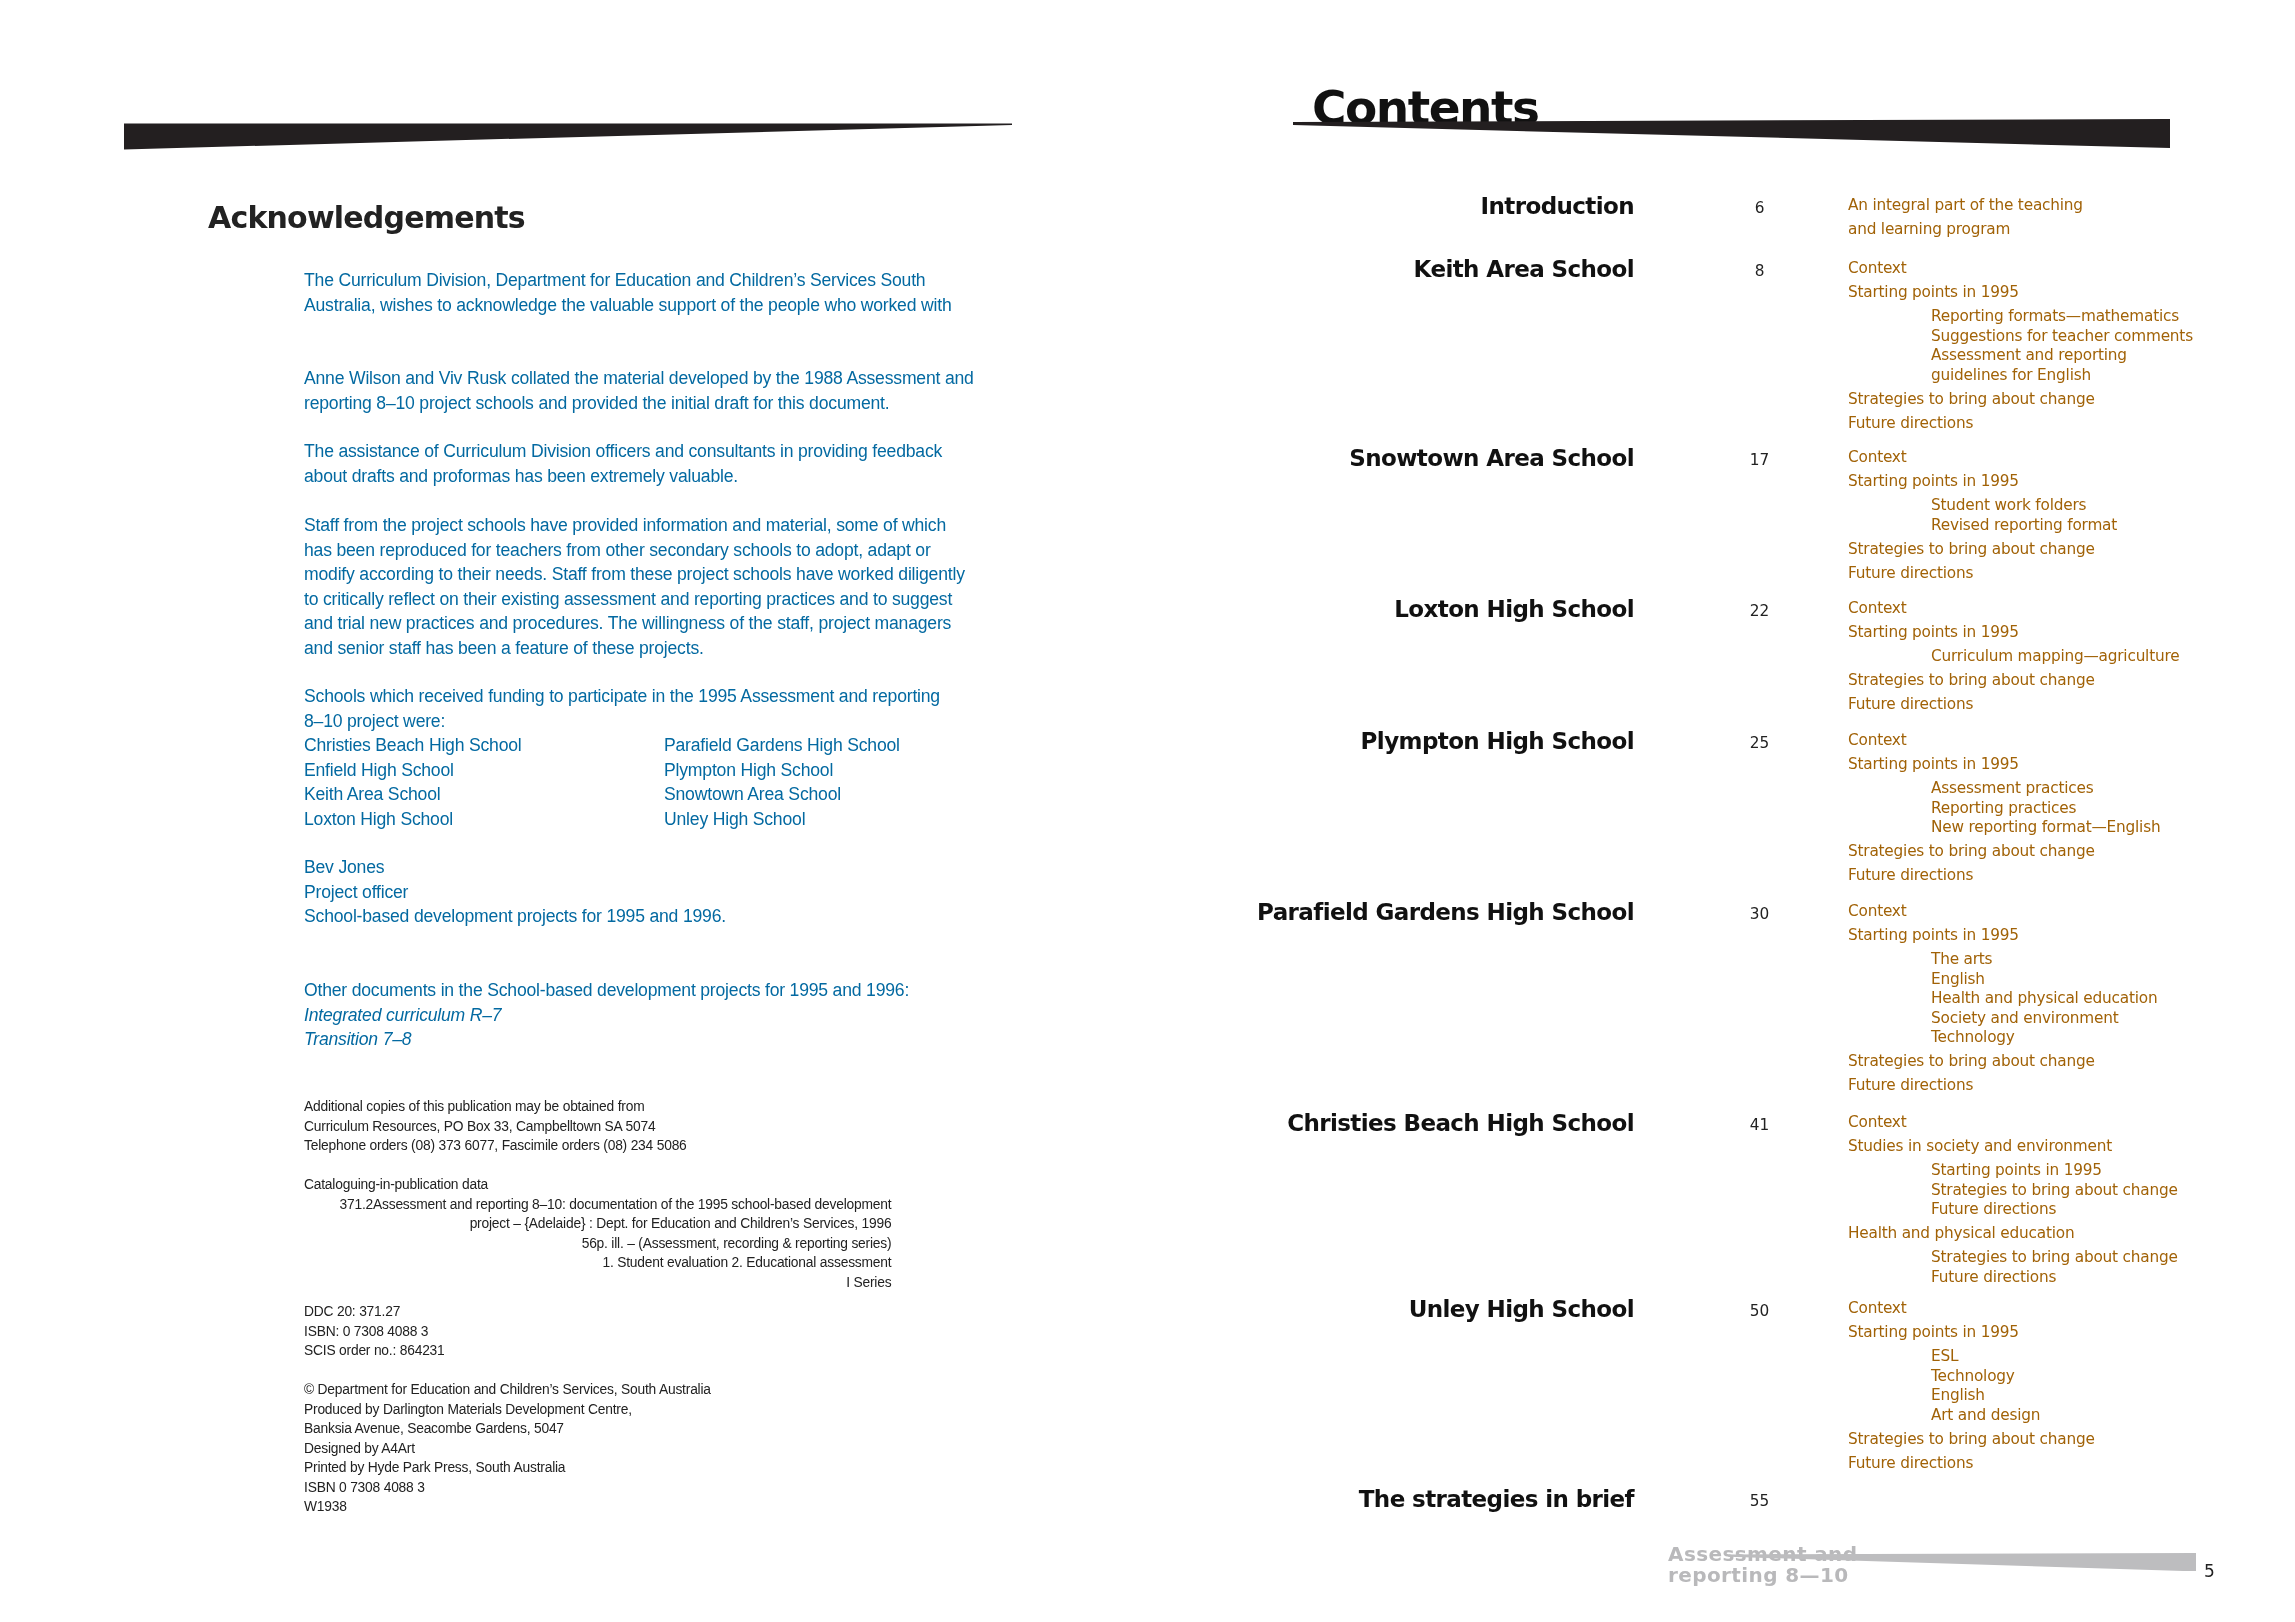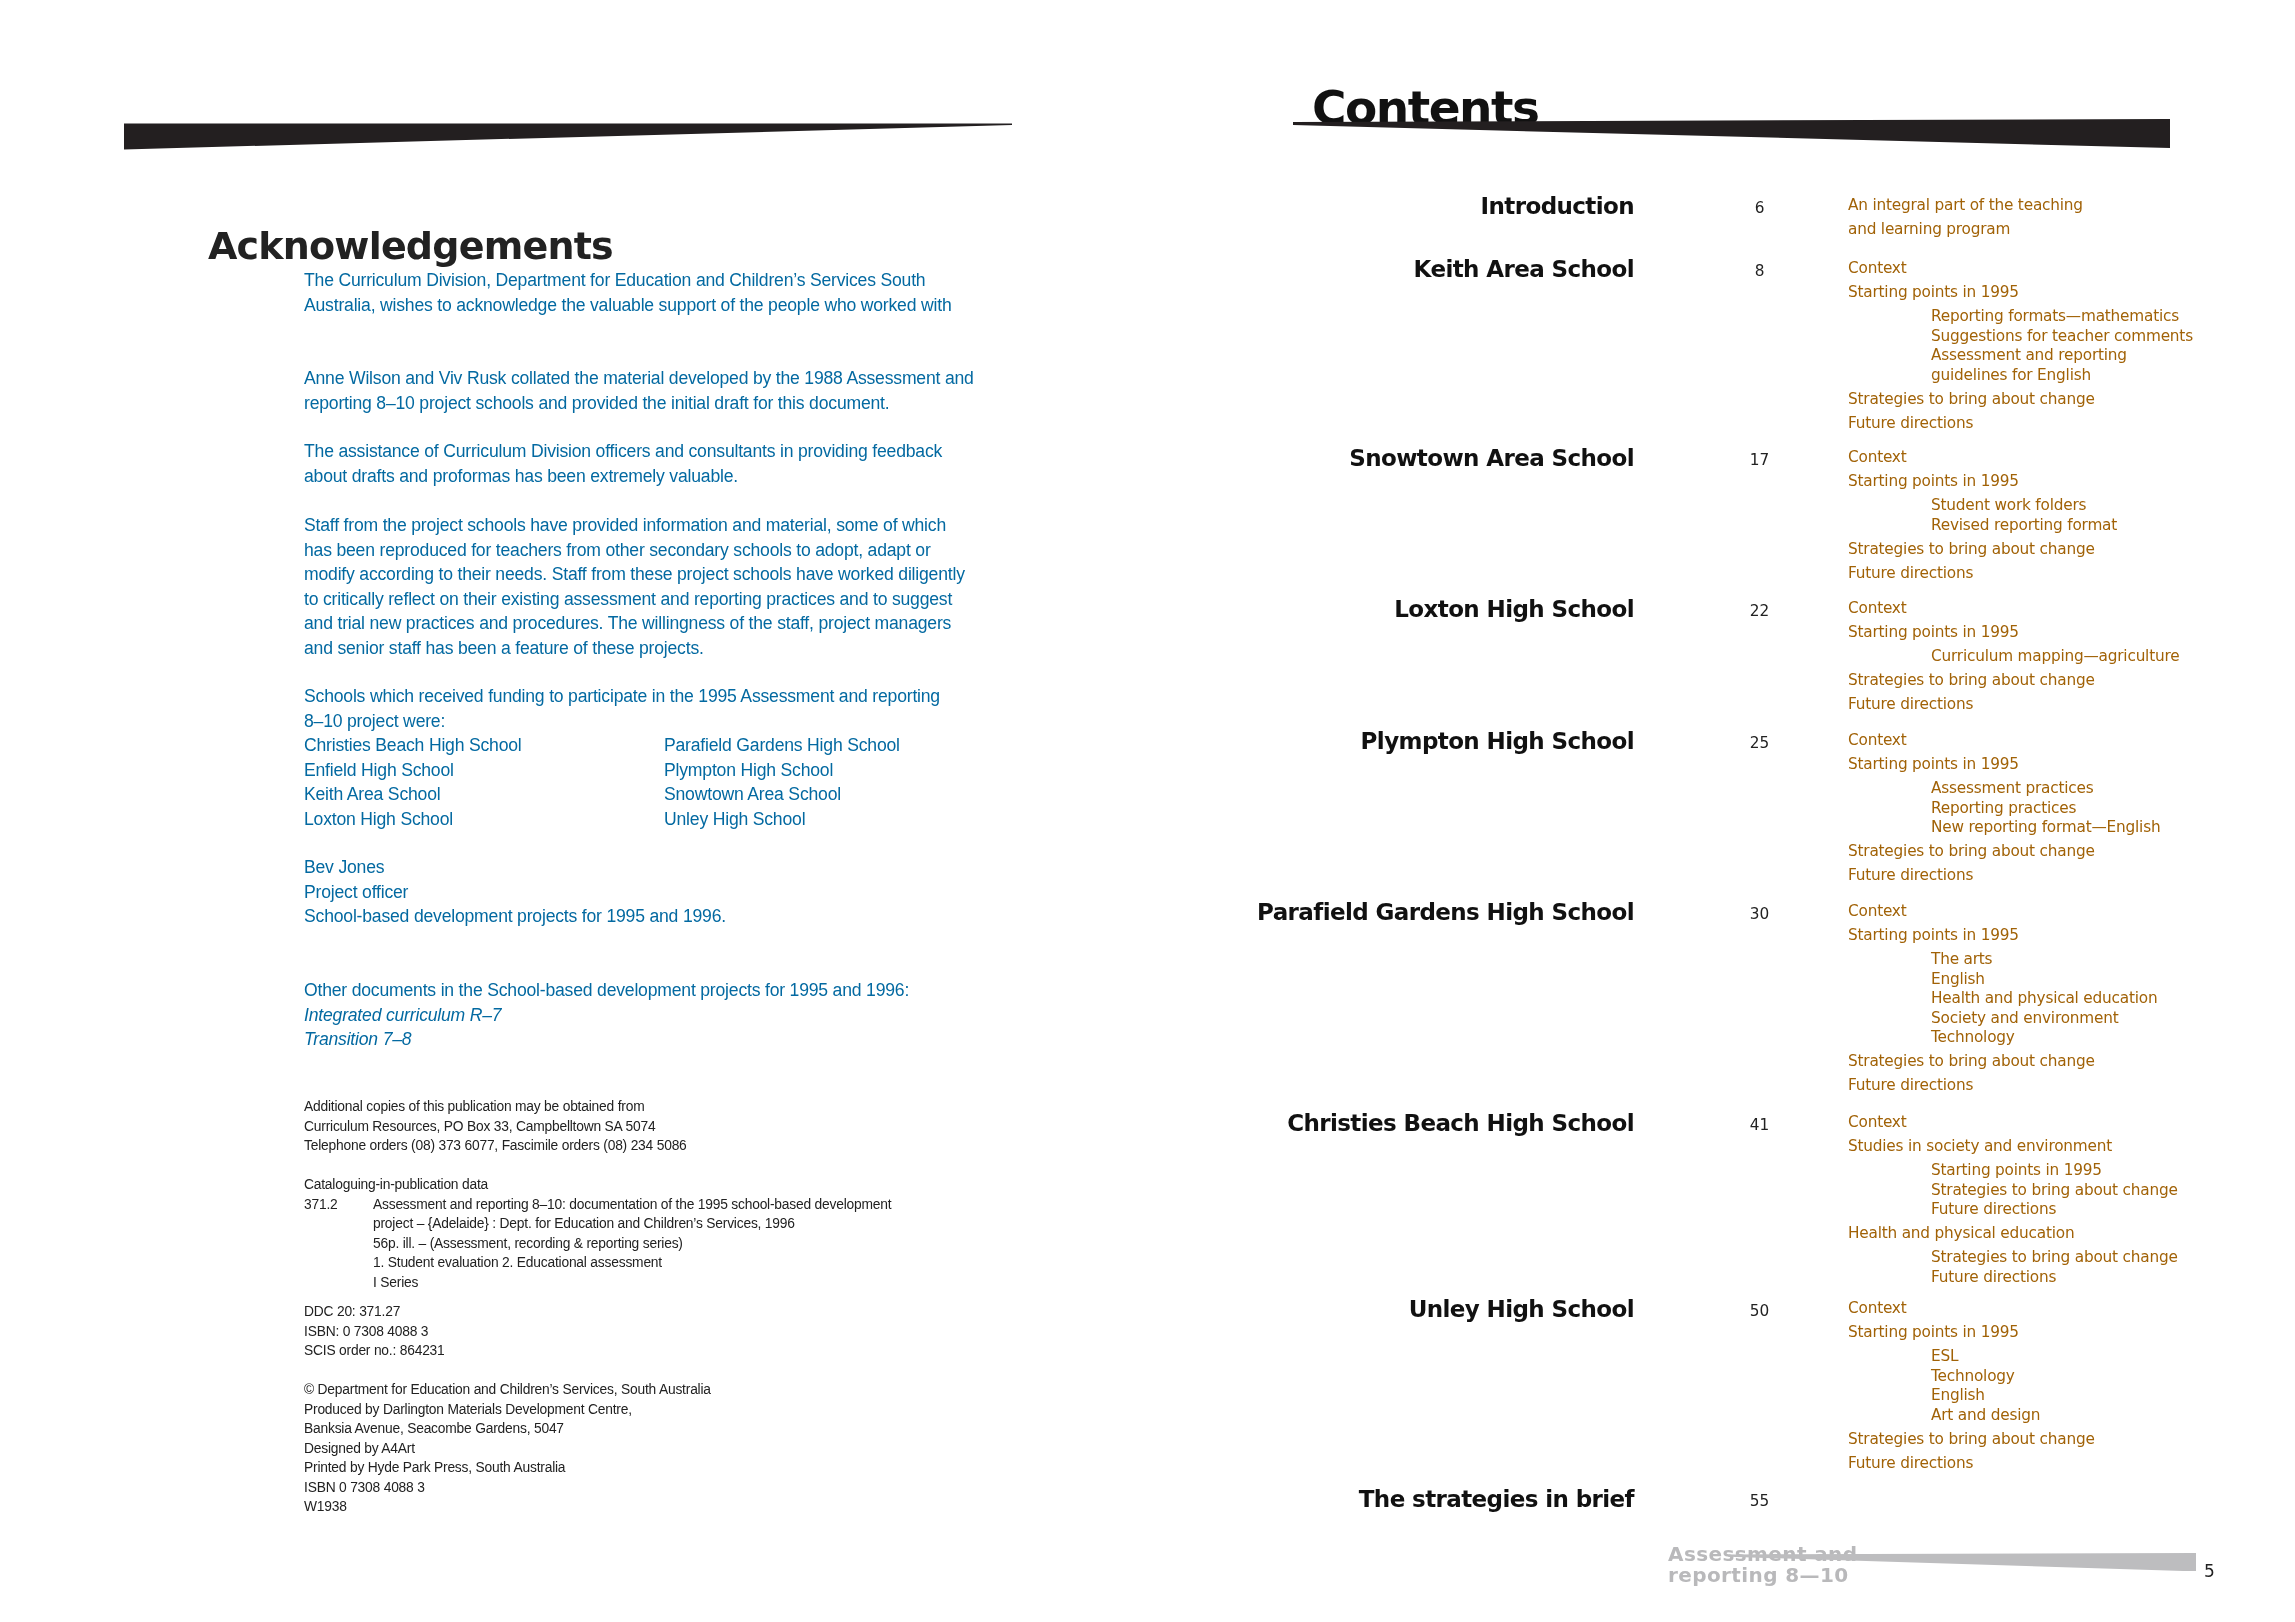--- a/index.html
+++ b/index.html
@@ -1,26 +1,26 @@
 <!DOCTYPE html>
 <html style="font-size:12.2px"><head>
 <meta charset="utf-8">
 <style>
   html, body { margin:0; padding:0; background:#fff; }
   body { width:2295px; height:1622px; position:relative; overflow:hidden; color:#1a1a1a; }
   .abs { position:absolute; }
   .serif-body { font-family: "Liberation Sans", sans-serif; font-size:17.6px; line-height:24.5px; letter-spacing:-0.2px; color:#0369a1; }
   .bar-left { left:124px; top:122px; width:888px; height:27.5px; }
   .bar-right { left:1293px; top:119px; width:877px; height:29px; }
-  .ack-title { left:208px; top:224px; font-family:"DejaVu Sans", sans-serif; font-weight:bold; font-size:38px; letter-spacing:-0.8px; color:#222; }
+  .ack-title { left:208px; top:200px; font-family:"DejaVu Sans", sans-serif; font-weight:bold; font-size:30px; letter-spacing:-0.8px; color:#222; }
   .para { left:304px; width:712px; }
   .para p { margin:0; }
   .schools { display:grid; grid-template-columns:360px 360px; }
   .small { font-family:"Liberation Sans", sans-serif; font-size:13.8px; line-height:19.5px; color:#222; letter-spacing:-0.2px; }
-  .cip-row { display:flex; }
+  .cip-row { display:flex;text-align:right; }
   .cip-num { width:69px; flex:none; }
   .contents-title { left:1312px; top:77px; font-family:"DejaVu Sans", sans-serif; font-weight:bold; font-size:47px; letter-spacing:-1.5px; color:#111; line-height:61px; }
   .toc-entry { position:absolute; left:1224px; width:1071px; }
   .toc-head { position:absolute; right:661px; top:0; white-space:nowrap; font-family:"DejaVu Sans", sans-serif; font-weight:bold; font-size:23px; letter-spacing:-0.6px; color:#111; line-height:27.5px; }
   .toc-page { position:absolute; left:520px; top:4.6px; width:31px; text-align:center; font-family:"DejaVu Sans", sans-serif; font-size:15.3px; color:#222; line-height:21.4px; }
   .toc-desc { position:absolute; left:608px; top:3.1px; font-family:"DejaVu Sans", sans-serif; font-size:15.3px; line-height:19.5px; color:#a16207; white-space:nowrap; letter-spacing:-0.2px;margin-left:16px; }
   .toc-desc .l1 { margin-bottom:4.6px; }
   .toc-desc .l2 { padding-left:83px; }
   .toc-desc .gap { margin-top:4.6px; }
   .footer-title { left:1668px; top:1544px; font-family:"DejaVu Sans", sans-serif; font-weight:bold; font-size:20px; line-height:21.4px; color:#b9b9bb; letter-spacing:0.4px; }

